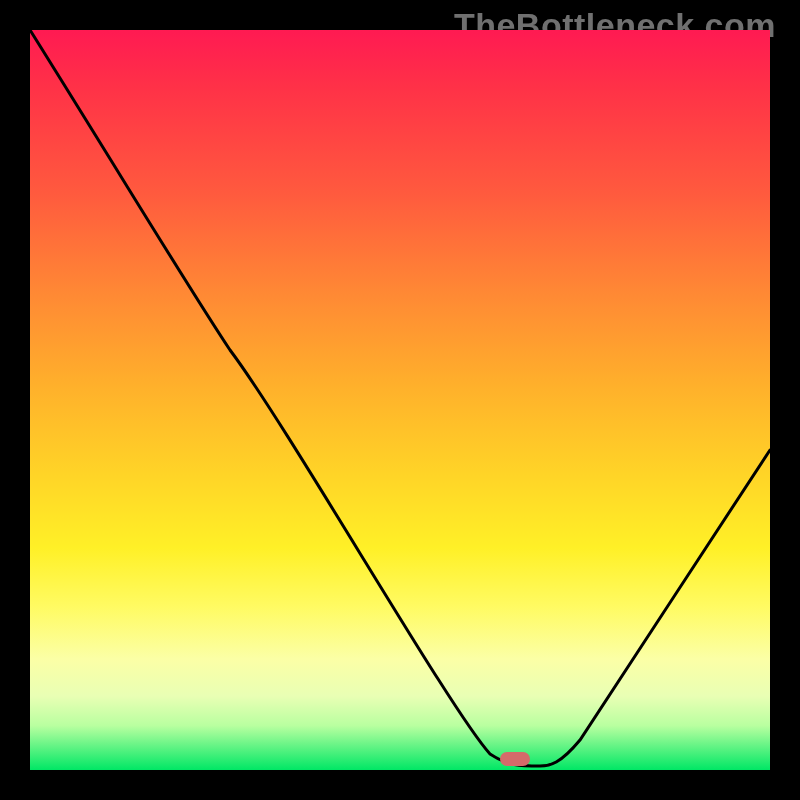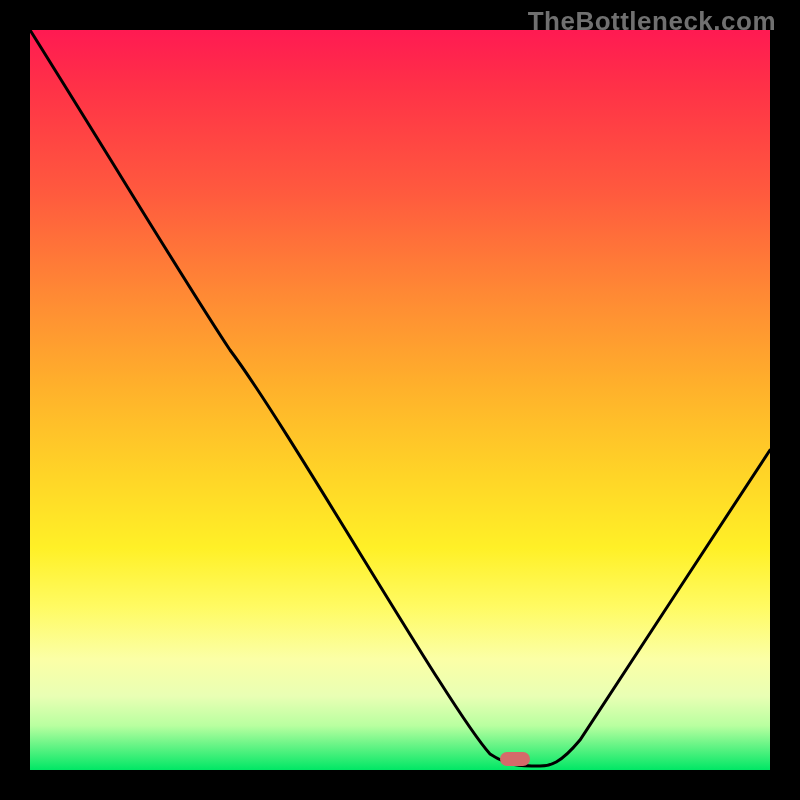--- a/index.html
+++ b/index.html
@@ -17,21 +17,21 @@
     top: 0;
     width: 800px;
     height: 800px;
     background: #000;
   }
   .watermark {
     position: absolute;
     top: 6px;
     right: 24px;
     color: #707070;
-    font-size: 26px;
+    font-size: 34px;
     font-weight: 600;
     letter-spacing: 0.5px;
     user-select: none;
   }
   .plot {
     position: absolute;
     left: 30px;
     top: 30px;
     width: 740px;
     height: 740px;

